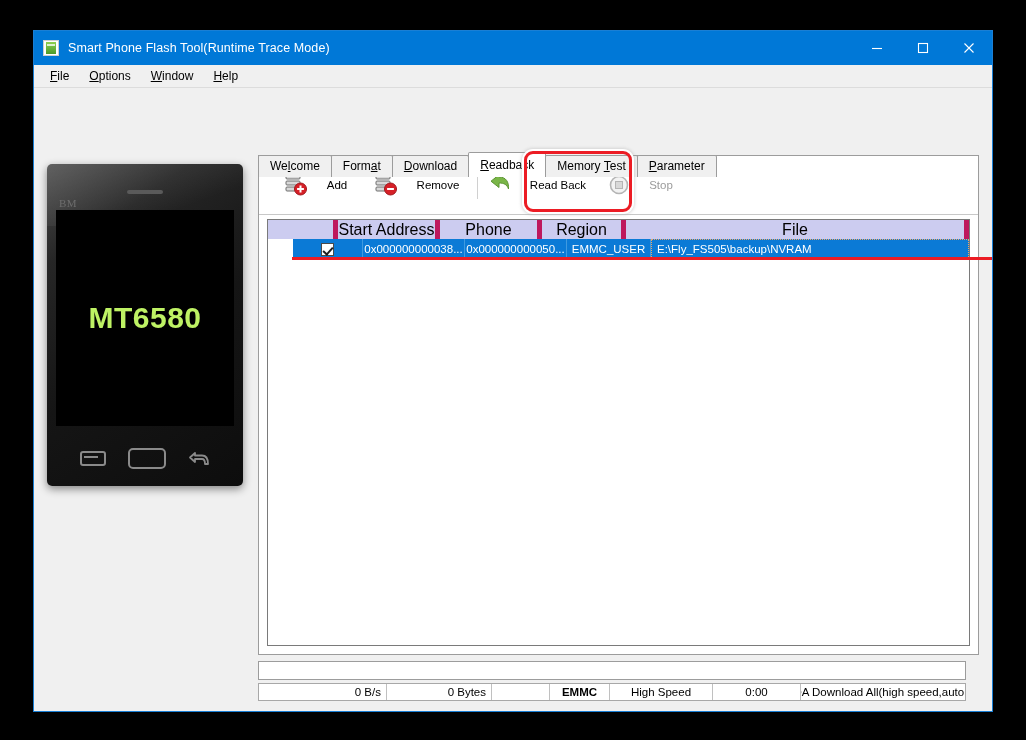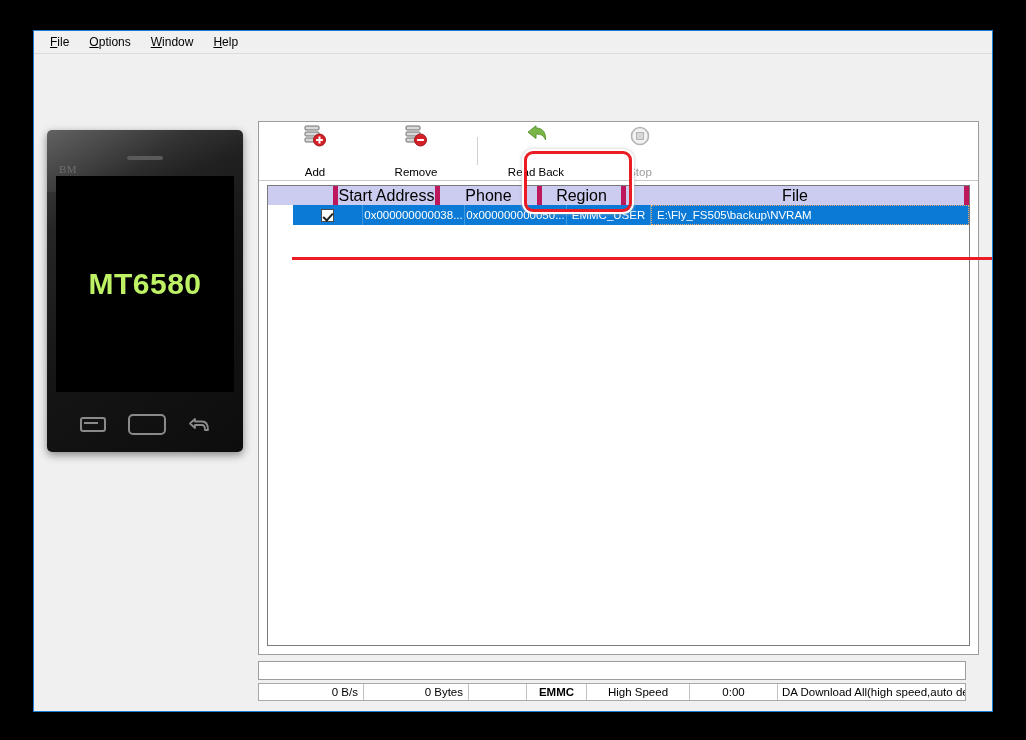--- a/index.html
+++ b/index.html
@@ -275,21 +275,20 @@
     align-items: center;
     border-bottom: 1px solid #c8c8c8;
     background: #ffffff;
     padding-left: 10px;
     position: relative;
   }
   .tool-btn {
     width: 92px;
     height: 50px;
     display: flex;
-    flex-direction: column;
     align-items: center;
     justify-content: center;
     gap: 18px;
   }
   .tool-btn .tool-label {
     font-size: 11.5px;
     color: #000;
   }
   .tool-btn.disabled .tool-label { color: #9b9b9b; }
   .tool-ico { height: 26px; display:flex; align-items:center; justify-content:center; }
@@ -421,35 +420,60 @@
     font-size: 11.5px;
     color: #000;
     display: flex;
     align-items: center;
     border-right: 1px solid #c0c0c0;
     box-sizing: border-box;
     padding: 0 5px;
     white-space: nowrap;
     overflow: hidden;
   }
-  .s-speed { width: 105px; justify-content: flex-end; padding-left: 40px; }
+  .s-speed { width: 128px; justify-content: flex-end; padding-left: 40px; }
   .s-bytes { width: 105px; justify-content: flex-end; }
   .s-gap   { width: 58px; }
   .s-emmc  { width: 60px; justify-content: center; font-weight: bold; }
   .s-hs    { width: 103px; justify-content: center; }
   .s-time  { width: 88px; justify-content: center; }
   .s-usb   { flex: 1; justify-content: center; border-right: none; }
 
   .bottom-pad { height: 10px; flex:none; }
 </style>
 </head>
 <body>
 
 <div id="app-window">
 
+  <div class="titlebar">
+    <div class="title-icon">
+      <div class="icon-body"></div>
+      <div class="icon-green"></div>
+      <div class="icon-line"></div>
+    </div>
+    <div class="title-text">Smart Phone Flash Tool(Runtime Trace Mode)</div>
+    <div class="win-controls">
+      <div class="win-btn">
+        <svg width="12" height="12" viewBox="0 0 12 12">
+            <path d="M1 6.5 H11" stroke="#ffffff" stroke-width="1.1" fill="none"></path>
+          </svg>
+      </div>
+      <div class="win-btn">
+        <svg width="12" height="12" viewBox="0 0 12 12">
+            <rect x="1.5" y="1.5" width="9" height="9" stroke="#ffffff" stroke-width="1.1" fill="none"></rect>
+          </svg>
+      </div>
+      <div class="win-btn">
+        <svg width="12" height="12" viewBox="0 0 12 12">
+            <path d="M1.5 1.5 L10.5 10.5 M10.5 1.5 L1.5 10.5" stroke="#ffffff" stroke-width="1.1" fill="none"></path>
+          </svg>
+      </div>
+    </div>
+  </div>
 
   <div class="menubar">
     <div class="menu-item"><u>F</u><span>ile</span></div>
     <div class="menu-item"><u>O</u><span>ptions</span></div>
     <div class="menu-item"><u>W</u><span>indow</span></div>
     <div class="menu-item"><u>H</u><span>elp</span></div>
   </div>
 
   <div class="body-area">
 
@@ -468,20 +492,28 @@
             <svg width="22" height="18" viewBox="0 0 22 18">
               <path d="M7 4 L2 8.5 L7 13 L7 10 L14 10 C17 10 17 13 17 15 L20 15 C20 9 18 6.5 14 6.5 L7 6.5 Z" fill="none" stroke="#8a8a8a" stroke-width="1.8" stroke-linejoin="round"></path>
             </svg>
           </div>
         </div>
       </div>
     </div>
 
     <div class="right-panel">
 
+      <div class="tabstrip">
+        <div class="tab">We<u>l</u>come</div>
+        <div class="tab">Form<u>a</u>t</div>
+        <div class="tab"><u>D</u>ownload</div>
+        <div class="tab active"><u>R</u>eadback</div>
+        <div class="tab">Memory <u>T</u>est</div>
+        <div class="tab"><u>P</u>arameter</div>
+      </div>
 
       <div class="tabpage">
 
         <div class="toolbar">
           <div class="tool-btn">
             <div class="tool-ico">
               <svg width="26" height="24" viewBox="0 0 26 24">
                 <g fill="#d9d9d9" stroke="#6f6f6f" stroke-width="1">
                   <rect x="3" y="2" width="14" height="4" rx="1"></rect>
                   <rect x="3" y="8" width="14" height="4" rx="1"></rect>

